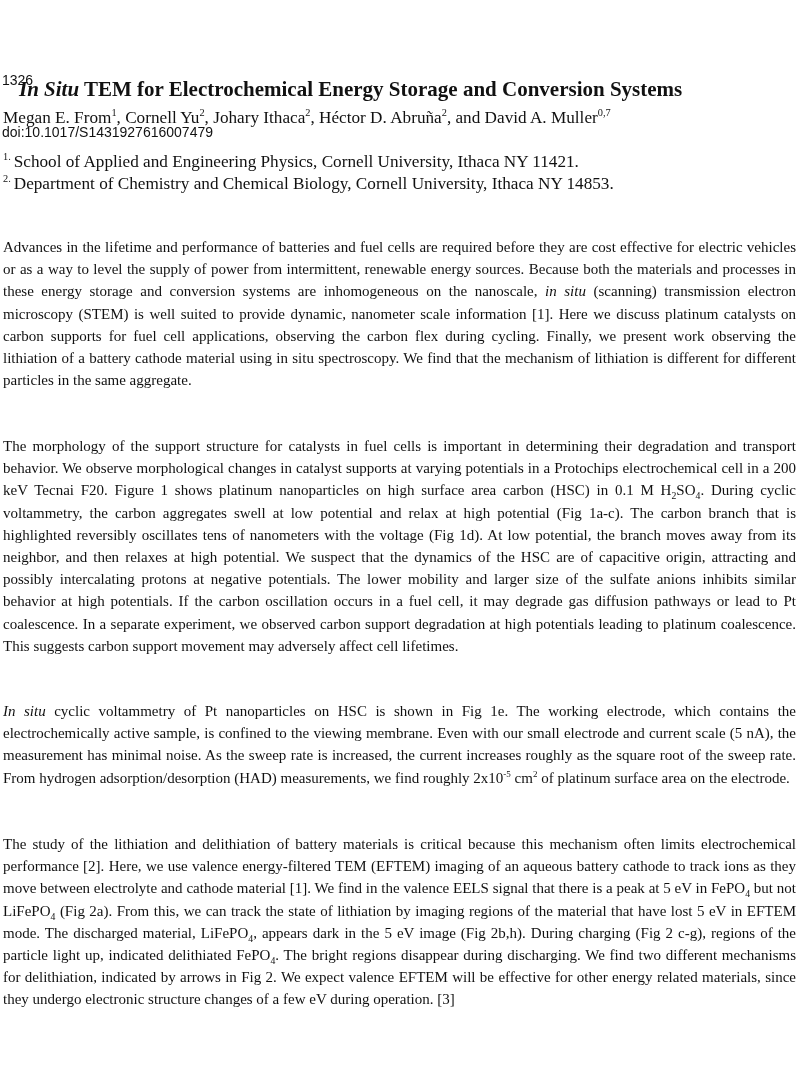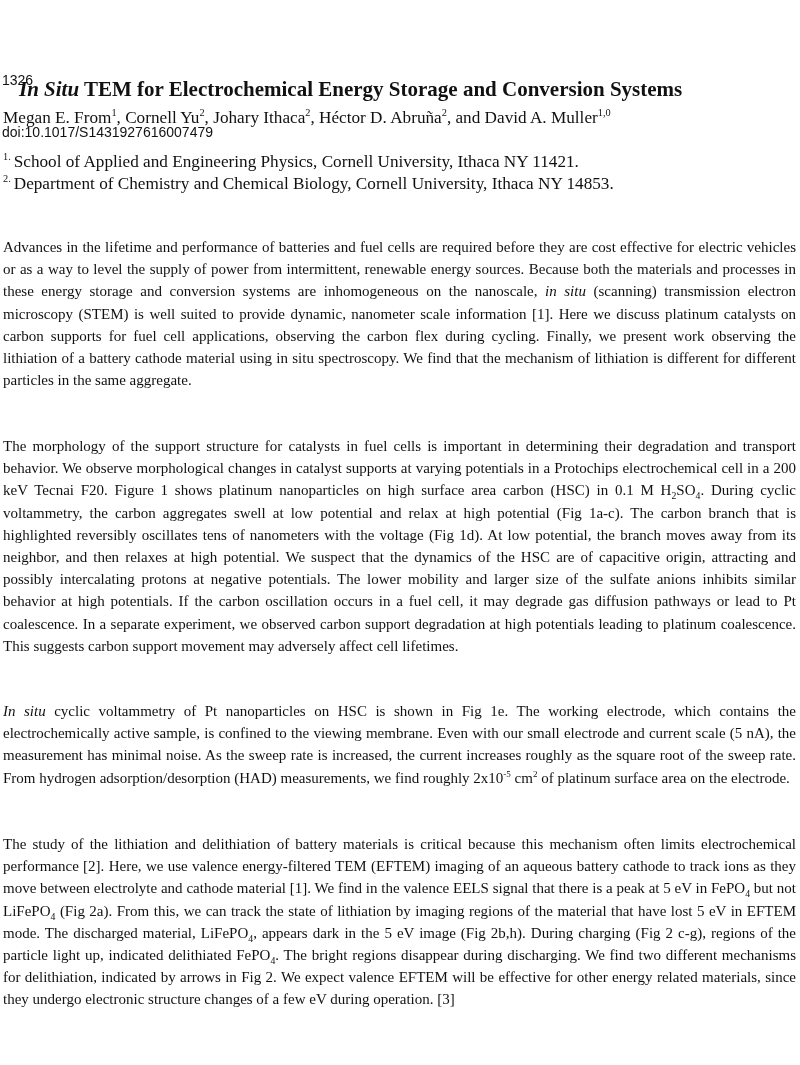--- a/index.html
+++ b/index.html
@@ -55,21 +55,21 @@
     <div>1326</div>
     <div>doi:10.1017/S1431927616007479</div>
   </div>
 </div>
 
 <h1 class="title" style="margin:16px;">
   <span class="it">In Situ</span><span> TEM for Electrochemical Energy Storage and Conversion Systems</span>
 </h1>
 
 <div class="authors">
-  <span>Megan E. From</span><sup>1</sup><span>, </span><span>Cornell Yu</span><sup>2</sup><span>, </span><span>Johary Ithaca</span><sup>2</sup><span>, </span><span>Héctor D. Abruña</span><sup>2</sup><span>, and </span><span>David A. Muller</span><sup>1,0</sup>
+  <span>Megan E. From</span><sup>1</sup><span>, </span><span>Cornell Yu</span><sup>2</sup><span>, </span><span>Johary Ithaca</span><sup>2</sup><span>, </span><span>Héctor D. Abruña</span><sup>2</sup><span>, and </span><span>David A. Muller</span><sup>0,7</sup>
 </div>
 
 <div class="affils">
   <div class="affil"><span class="num">1.</span><span>School of Applied and Engineering Physics, Cornell University, Ithaca NY  11421.</span></div>
   <div class="affil"><span class="num">2.</span><span>Department of Chemistry and Chemical Biology, Cornell University, Ithaca NY  14853.</span></div>
 </div>
 
 <p class="para" id="p1" style="margin:0;"><span>Advances in the lifetime and performance of batteries and fuel cells are required before they are cost effective for electric vehicles or as a way to level the supply of power from intermittent, renewable energy sources. Because both the materials and processes in these energy storage and conversion systems are inhomogeneous on the nanoscale, </span><span class="it">in situ</span><span> (scanning) transmission electron microscopy (STEM) is well suited to provide dynamic, nanometer scale information [1]. Here we discuss platinum catalysts on carbon supports for fuel cell applications, observing the carbon flex during cycling. Finally, we present work observing the lithiation of a battery cathode material using in situ spectroscopy. We find that the mechanism of lithiation is different for different particles in the same aggregate.</span></p>
 
 <p class="para" id="p2" style="margin:0;"><span>The morphology of the support structure for catalysts in fuel cells is important in determining their degradation and transport behavior. We observe morphological changes in catalyst supports at varying potentials in a Protochips electrochemical cell in a 200 keV Tecnai F20. Figure 1 shows platinum nanoparticles on high surface area carbon (HSC) in 0.1 M H</span><sub>2</sub><span>SO</span><sub>4</sub><span>. During cyclic voltammetry, the carbon aggregates swell at low potential and relax at high potential (Fig 1a-c). The carbon branch that is highlighted reversibly oscillates tens of nanometers with the voltage (Fig 1d). At low potential, the branch moves away from its neighbor, and then relaxes at high potential. We suspect that the dynamics of the HSC are of capacitive origin, attracting and possibly intercalating protons at negative potentials. The lower mobility and larger size of the sulfate anions inhibits similar behavior at high potentials. If the carbon oscillation occurs in a fuel cell, it may degrade gas diffusion pathways or lead to Pt coalescence. In a separate experiment, we observed carbon support degradation at high potentials leading to platinum coalescence. This suggests carbon support movement may adversely affect cell lifetimes.</span></p>

